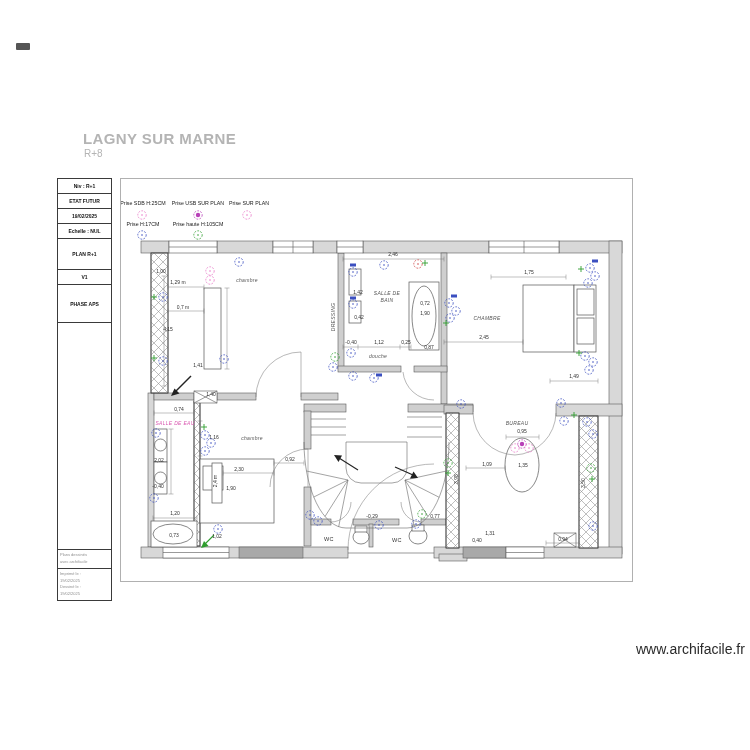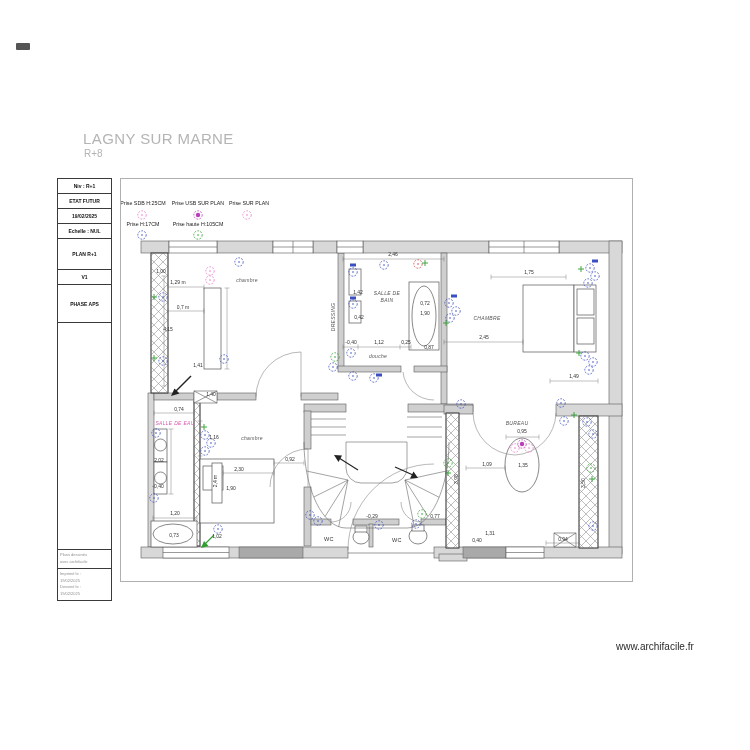--- a/index.html
+++ b/index.html
@@ -1,28 +1,28 @@
 <!DOCTYPE html>
 <html><head>
 <meta charset="utf-8">
 <style>
   html,body{margin:0;padding:0}
   body{width:750px;height:750px;position:relative;background:#fff;
        font-family:"Liberation Sans",sans-serif;overflow:hidden}
   .corner-mark{position:absolute;left:16px;top:43px;width:14px;height:7px;background:#555;border-radius:1px}
-  .title{position:absolute;left:83px;top:130px;font-size:15px;font-weight:normal;color:#b4b4b4;letter-spacing:.4px}
+  .title{position:absolute;left:83px;top:130px;font-size:15px;font-weight:bold;color:#b4b4b4;letter-spacing:.4px}
   .subtitle{position:absolute;left:84px;top:148px;font-size:10px;color:#b4b4b4}
   .titleblock{position:absolute;left:57px;top:178px;width:55px;height:423px;border:1px solid #3a3a3a;
               background:#fff;display:flex;flex-direction:column;box-sizing:border-box}
   .tb-row{flex:0 0 auto;border-bottom:1px solid #3a3a3a;display:flex;align-items:center;justify-content:center;
           font-size:5px;font-weight:bold;color:#111;box-sizing:border-box;text-align:center}
   .tb-spacer{flex:1 1 auto}
   .tb-note{flex:0 0 auto;border-top:1px solid #3a3a3a;padding:2px 2px;font-size:4px;color:#909090;line-height:1.7}
   .frame{position:absolute;left:120px;top:178px;width:511px;height:402px;border:1px solid #b0b0b0}
-  .watermark{position:absolute;left:616px;top:641px;font-size:10px;color:#2a2a2a}
+  .watermark{position:absolute;left:636px;top:641px;font-size:14px;color:#2a2a2a}
   svg{display:block}
   .dim{font-family:"Liberation Sans",sans-serif;font-size:5px;fill:#333;text-anchor:middle}
   .room{font-family:"Liberation Sans",sans-serif;font-style:italic;font-size:5px;fill:#555;
         text-anchor:middle;letter-spacing:.3px}
   .room.pink{fill:#d957b0}
   .room.wc{font-style:normal;font-size:5.5px;fill:#333}
   .lgd{font-family:"Liberation Sans",sans-serif;font-size:5.3px;fill:#1a1a1a;text-anchor:middle}
 </style>
 </head>
 <body>

